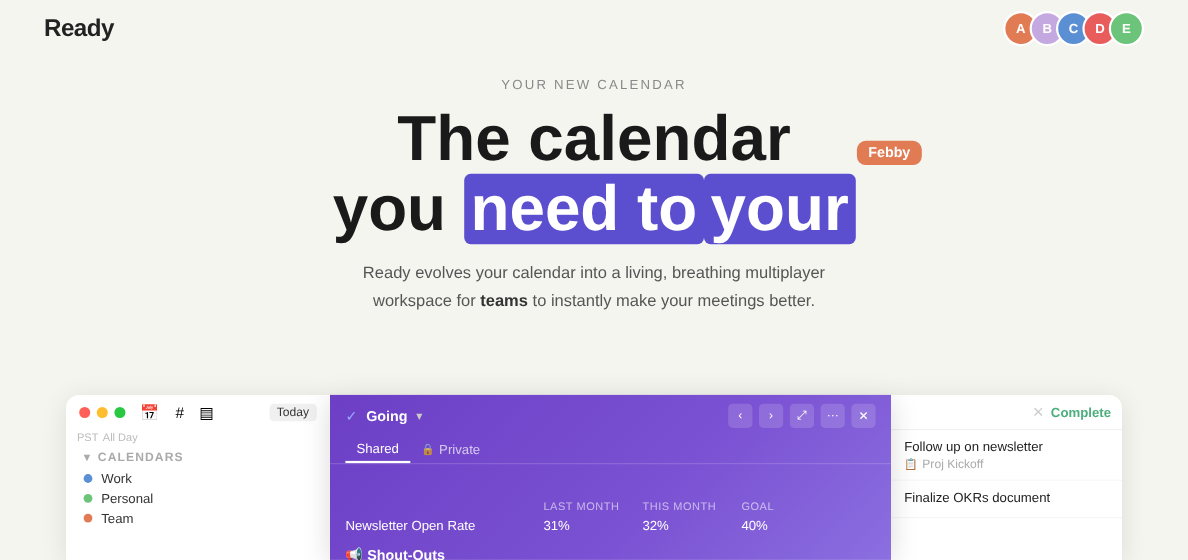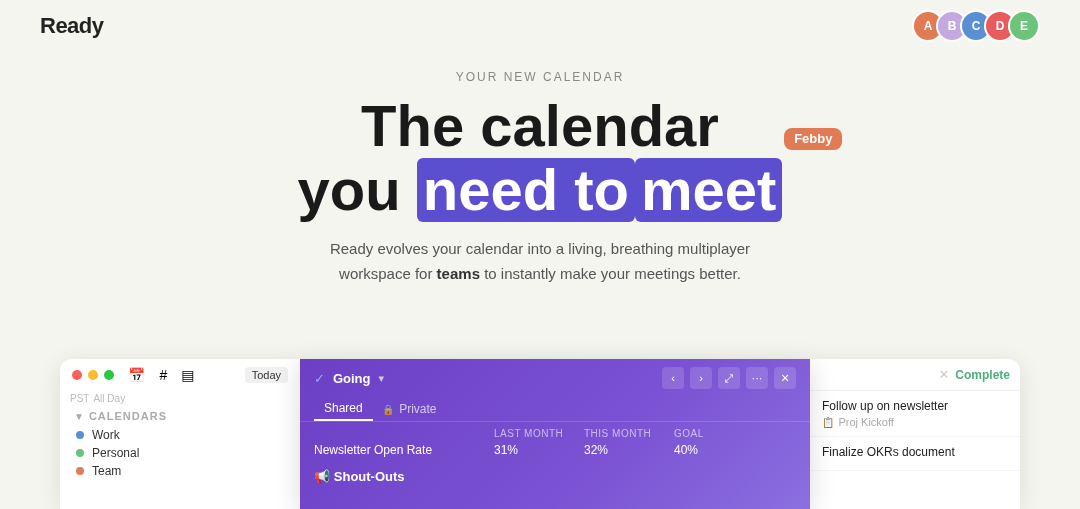--- a/index.html
+++ b/index.html
@@ -268,20 +268,21 @@
       padding: 6px 14px;
     }
     .card-table-header {
       display: flex;
       gap: 0;
       font-size: 10px;
       color: rgba(255,255,255,0.6);
       text-transform: uppercase;
       letter-spacing: 0.5px;
       padding-bottom: 4px;
+      margin-top: 28px;
     }
     .card-table-header .col1 { width: 180px; }
     .card-table-header .col2 { width: 90px; }
     .card-table-header .col3 { width: 90px; }
     .card-table-header .col4 { width: 80px; }
     .card-table-row {
       display: flex;
       align-items: center;
       font-size: 12px;
       color: #fff;
@@ -353,21 +354,21 @@
       <div class="avatar av5">E</div>
     </div>
   </div>
 </div>
 
 <div class="hero">
   <div class="hero-sub">Your New Calendar</div>
   <div class="hero-title">
     <span>The calendar</span>
     <span class="line2">
-      <span>you </span><span class="highlight-word">need to</span><span class="highlight-word2"> meet</span>
+      <span>you </span><span class="highlight-word">need to</span><span class="highlight-word2"> your</span>
       <span class="febby-tag">Febby</span>
     </span>
   </div>
   <p class="hero-desc">
     Ready evolves your calendar into a living, breathing multiplayer workspace for <strong>teams</strong> to instantly make your meetings better.
   </p>
 </div>
 
 <div class="bottom-ui">
 

